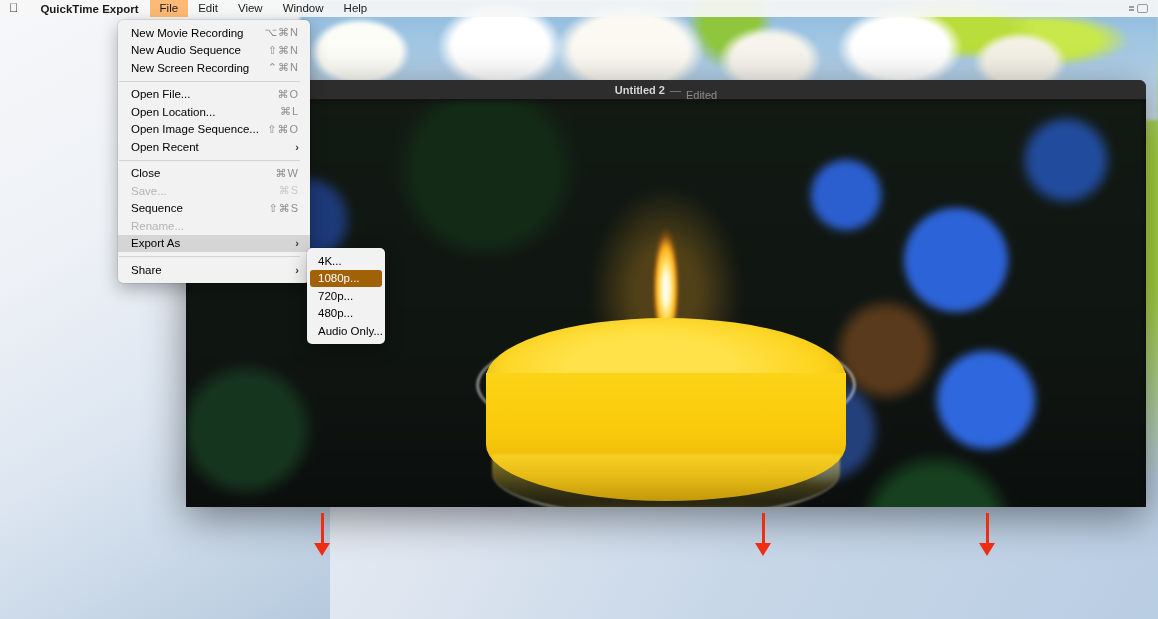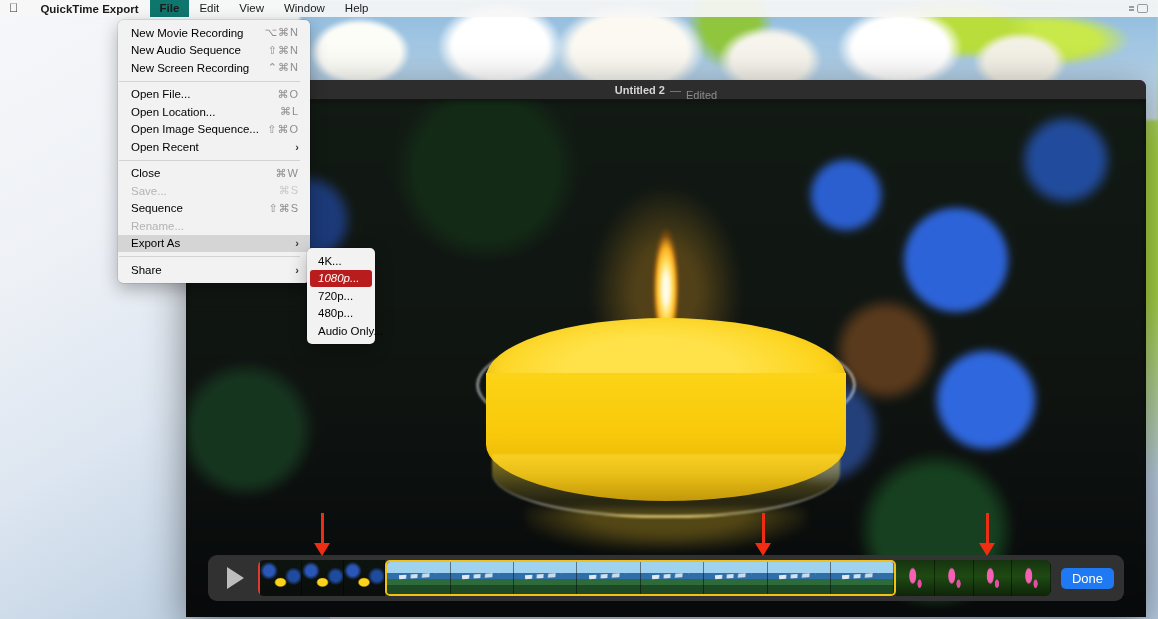--- a/index.html
+++ b/index.html
@@ -49,21 +49,21 @@
   #menubar {
     position: absolute; left: 0; top: 0; width: 1158px; height: 17px;
     background: rgba(246,246,246,0.93);
     display: flex; align-items: center;
     font-size: 11.5px; color: #1b1b1b;
     z-index: 60;
   }
   #menubar .apple { padding: 0 11px 0 9px; font-size: 12.5px; line-height: 1; }
   #menubar .app-name { font-weight: bold; padding: 0 11px; font-size: 11.5px; }
   #menubar .mitem { padding: 0 10px; height: 17px; line-height: 17px; }
-  #menubar .mitem.active { background: #0f766e; font-weight: bold; }
+  #menubar .mitem.active { background: #fdba74; }
   #menubar .spacer { flex: 1; }
   #menubar .cc { padding: 0 10px 0 0; display: flex; align-items: center; gap: 2px; }
   .cc-sq {
     width: 11px; height: 9px; border: 1.2px solid #9a9a9a; border-radius: 2px;
   }
   .cc-bars { display: flex; flex-direction: column; gap: 1.5px; margin-right: 1px; }
   .cc-bars i { display: block; width: 5px; height: 1.6px; background: #9a9a9a; }
 
   
   #file-menu {
@@ -85,40 +85,40 @@
     font-family: "Liberation Sans", sans-serif;
   }
   .mrow.disabled .label { color: #b3b3b3; }
   .mrow.disabled .short { color: #c9c9c9; }
   .mrow.hl { background: #d5d5d5; }
   .mrow .arrow { color: #3a3a3a; font-size: 11px; font-weight: bold; }
   .msep { height: 1px; background: #d3d3d3; margin: 4px 10px 4px 1px; }
 
   
   #export-submenu {
-    position: absolute; left: 307px; top: 248px; width: 68px;
+    position: absolute; left: 307px; top: 248px; width: 78px;
     background: #f2f2f2;
     border-radius: 5px;
     box-shadow: 0 6px 18px rgba(0,0,0,0.30), 0 0 0 0.5px rgba(0,0,0,0.16);
     padding: 4px 0;
     font-size: 11.5px; color: #000;
     z-index: 80;
   }
   #export-submenu .srow {
     height: 17.5px; display: flex; align-items: center;
     padding: 0 8px 0 11px; white-space: nowrap;
   }
   #export-submenu .srow.sel {
-    background: #b91c1c; color: #fff; border-radius: 3px;
-    margin: 0 3px; padding-left: 8px; font-style: italic;
+    background: #a16207; color: #fff; border-radius: 3px;
+    margin: 0 3px; padding-left: 8px;
   }
 
   
   #qt-window {
-    position: absolute; left: 186px; top: 80px; width: 960px; height: 537px;
+    position: absolute; left: 186px; top: 80px; width: 960px; height: 427px;
     background: #701a75;
     border-radius: 7px 7px 0 0;
     overflow: hidden;
     box-shadow: 0 10px 40px rgba(0,0,0,0.45);
     z-index: 20;
   }
   #qt-titlebar {
     height: 20px; width: 100%;
     background: #2d2d2d;
     display: flex; align-items: center; justify-content: center;

